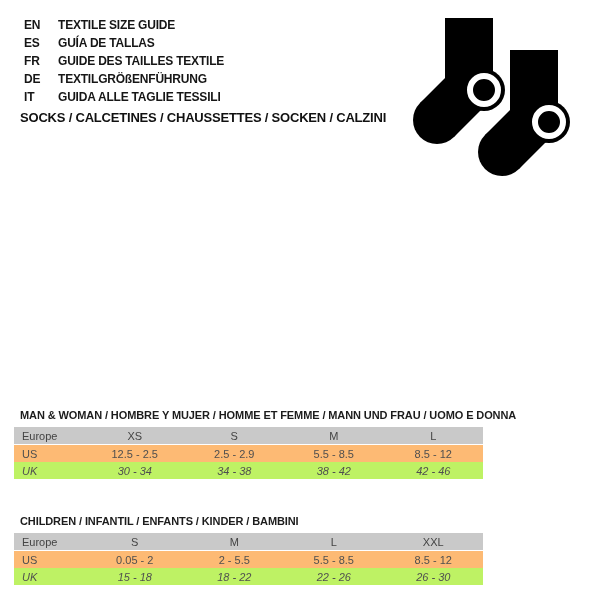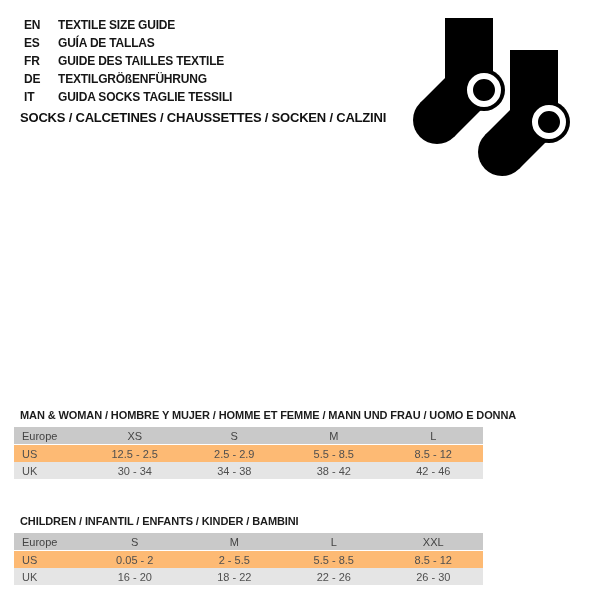--- a/index.html
+++ b/index.html
@@ -47,21 +47,21 @@
   table.size-table th, table.size-table td {
     height: 17px; padding: 0; font-size: 11px; font-weight: normal;
     text-align: center; vertical-align: middle; white-space: nowrap;
   }
   table.size-table thead th {
     background: #c9c9c9; color: #444444; border-bottom: 1px solid #ffffff; margin-left: 28px;
   }
   table.size-table td { color: #4f4f4f; }
   table.size-table .region { text-align: left; padding-left: 8px; }
   table.size-table tbody tr.row-us td { background: #fdba74; }
-  table.size-table tbody tr.row-uk td { background: #e5e5e5; }
+  table.size-table tbody tr.row-uk td { background: #bef264; font-style: italic; }
 </style>
 </head>
 <body>
 
 <div class="canvas">
 
   <div class="lang-block">
     <div class="lang-row">
       <span class="lang-code">EN</span>
       <span class="lang-label">TEXTILE SIZE GUIDE</span>
@@ -73,21 +73,21 @@
     <div class="lang-row">
       <span class="lang-code">FR</span>
       <span class="lang-label">GUIDE DES TAILLES TEXTILE</span>
     </div>
     <div class="lang-row">
       <span class="lang-code">DE</span>
       <span class="lang-label">TEXTILGRÖßENFÜHRUNG</span>
     </div>
     <div class="lang-row">
       <span class="lang-code">IT</span>
-      <span class="lang-label">GUIDA SOCKS TAGLIE TESSILI</span>
+      <span class="lang-label">GUIDA ALLE TAGLIE TESSILI</span>
     </div>
   </div>
 
   <div class="category-line">SOCKS / CALCETINES / CHAUSSETTES / SOCKEN / CALZINI</div>
 
   <svg class="socks-icon" viewBox="410 14 162 166" xmlns="http://www.w3.org/2000/svg" aria-hidden="true">
     <defs>
       <g id="sock">
         <path d="M469,18 V88 L437,120" fill="none" stroke="#000000" stroke-width="48" stroke-linecap="butt" stroke-linejoin="round"></path>
         <circle cx="437" cy="120" r="24" fill="#000000"></circle>
@@ -159,21 +159,21 @@
       <tbody>
         <tr class="row-us">
           <td class="region">US</td>
           <td>0.05 - 2</td>
           <td>2 - 5.5</td>
           <td>5.5 - 8.5</td>
           <td>8.5 - 12</td>
         </tr>
         <tr class="row-uk">
           <td class="region">UK</td>
-          <td>16 - 20</td>
+          <td>15 - 18</td>
           <td>18 - 22</td>
           <td>22 - 26</td>
           <td>26 - 30</td>
         </tr>
       </tbody>
     </table>
   </section>
 
 </div>
 

